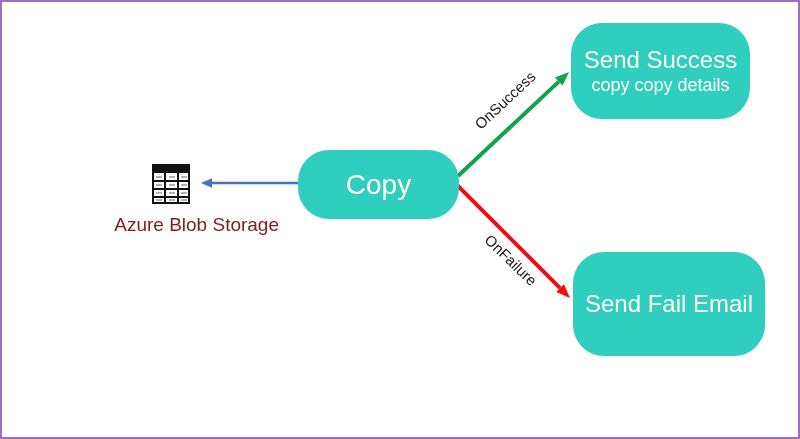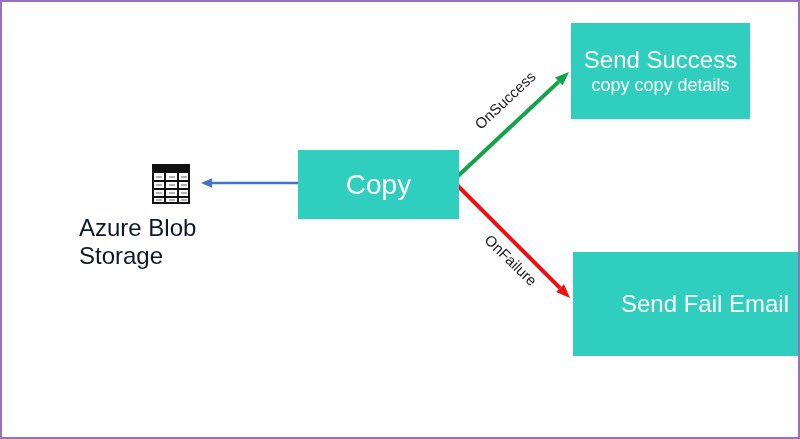--- a/index.html
+++ b/index.html
@@ -21,49 +21,50 @@
   }
   .node {
     position: absolute;
     background: #2fcebe;
     color: #ffffff;
     display: flex;
     flex-direction: column;
     align-items: center;
     justify-content: center;
     text-align: center;
+    border-radius: 31px;
   }
   .node-copy {
     left: 296px; top: 148px;
     width: 161px; height: 69px;
     font-size: 28px;
     line-height: 1;
   }
   .node-success {
     left: 569px; top: 21px;
     width: 179px; height: 96px;
   }
   .node-fail {
     left: 571px; top: 250px;
-    width: 192px; height: 104px; padding-left: 36px;
+    width: 192px; height: 104px;
   }
   .node-title { font-size: 24px; line-height: 1.17; }
   .node-detail { font-size: 18px; line-height: 1.25; }
   .storage-icon {
     position: absolute;
     left: 150px; top: 162px;
     width: 38px; height: 40px;
   }
   .storage-label {
     position: absolute;
     left: 77px; top: 212px;
     width: 200px;
-    text-align: left;
-    font-size: 24px;
-    color: #0f172a;
+    text-align: right;
+    font-size: 19px;
+    color: #7f1d1d;
   }
   .edge-label {
     position: absolute;
     font-size: 15px;
     color: #1a1a1a;
     white-space: nowrap;
   }
   .edge-label-success {
     left: 503px; top: 98px;
     transform: translate(-50%, -50%) rotate(-43deg);

